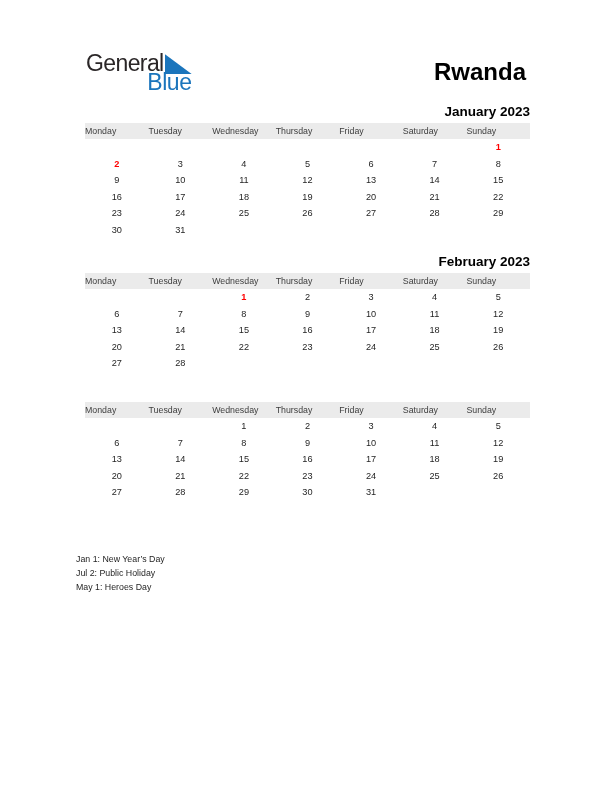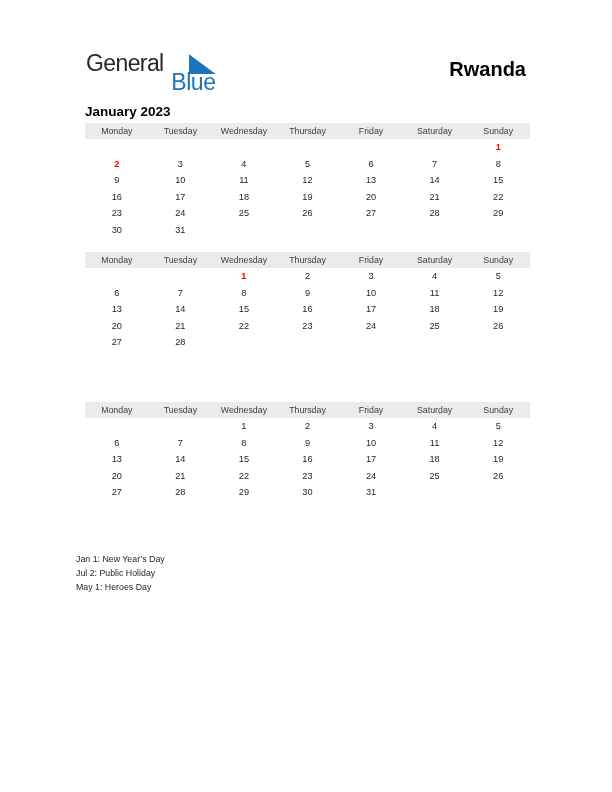--- a/index.html
+++ b/index.html
@@ -12,51 +12,51 @@
   html, body { background: #ffffff; }
   body {
     width: 612px; height: 792px;
     font-family: "Liberation Sans", sans-serif;
     position: relative; overflow: hidden;
   }
   .page { position: absolute; inset: 0; background: #ffffff; }
 
   
   .logo { position: absolute; left: 86px; top: 52px; }
-  .logo-top { display: flex; align-items: flex-end; line-height: 1; gap: 24px; }
+  .logo-top { display: flex; align-items: flex-end; line-height: 1; }
   .logo-general {
     font-size: 23px; color: #2a2627; letter-spacing: -0.6px; font-weight: 400;
   }
   .flag {
     width: 27px; height: 20px; margin-left: 1px; margin-bottom: 1px;
     background: var(--logo-blue);
     clip-path: polygon(0 0, 100% 100%, 0 100%);
   }
   .logo-blue-word {
     font-size: 23px; color: var(--logo-blue); text-align: right;
     line-height: 1; margin-top: -4px; letter-spacing: -0.4px;
   }
 
   
   .country-title {
     position: absolute; top: 58px; right: 86px;
-    font-size: 20px; font-weight: 700; color: #000000;
+    font-size: 24px; font-weight: 700; color: #000000;
   }
 
   
   .months { position: absolute; left: 85px; top: 102px; width: 445px; }
   .month { height: 150px; }
   .month-title {
-    text-align: left; font-size: 13.5px; font-weight: 700; color: #000000;
+    text-align: right; font-size: 13.5px; font-weight: 700; color: #000000;
     height: 21px; line-height: 19px;
   }
   table.cal { width: 100%; border-collapse: collapse; table-layout: fixed; }
   table.cal th {
     background: var(--header-bg); font-weight: 400; font-size: 8.8px;
-    color: #3d3d3d; height: 16px; text-align: center; vertical-align: middle;
+    color: #3d3d3d; height: 16px; text-align: left; vertical-align: middle;
   }
   table.cal td {
     height: 16.5px; text-align: center; vertical-align: middle;
     font-size: 9.2px; color: var(--ink);
   }
   table.cal td.holiday { color: var(--holiday-red); font-weight: 700; }
 
   
   .notes { position: absolute; left: 76px; top: 553px; }
   .note { font-size: 8.8px; color: var(--ink); line-height: 13.8px; }
@@ -143,20 +143,21 @@
               <td></td>
               <td></td>
               <td></td>
               <td></td>
               <td></td>
             </tr>
           </tbody>
         </table>
       </section>
       <section class="month">
+        <h2 class="month-title">February 2023</h2>
         <table class="cal">
           <thead>
             <tr>
               <th>Monday</th>
               <th>Tuesday</th>
               <th>Wednesday</th>
               <th>Thursday</th>
               <th>Friday</th>
               <th>Saturday</th>
               <th>Sunday</th>

